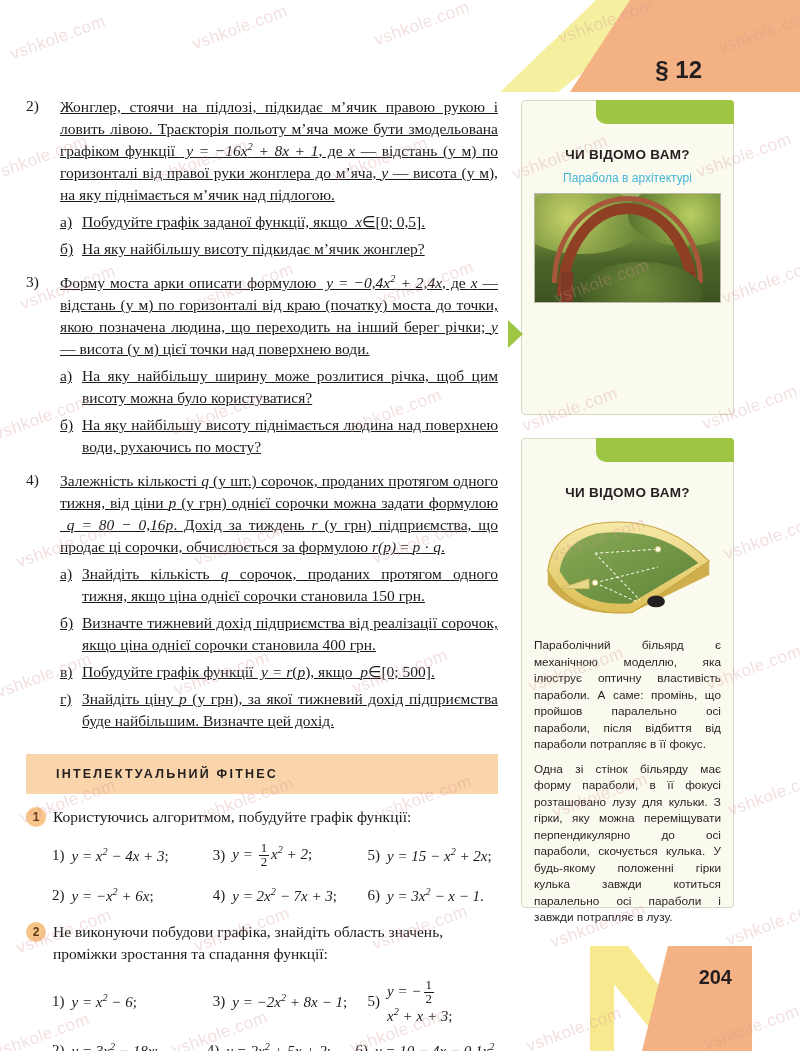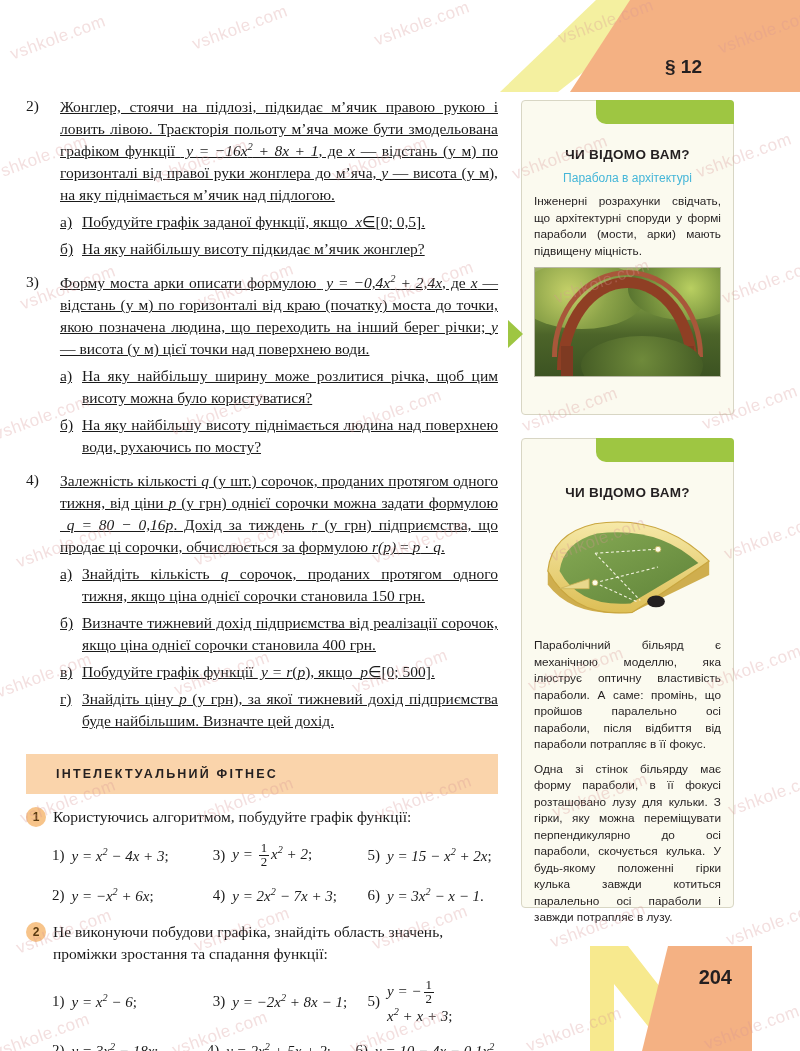--- a/index.html
+++ b/index.html
@@ -46,21 +46,21 @@
     position: absolute;
     top: 0; left: 0;
     width: 300px; height: 92px;
     background: #f4b183;
     z-index: 3;
   }
   .hdr-section {
     position: absolute;
     z-index: 6;
     font-family: "Liberation Sans", sans-serif;
-    font-size: 19px;
+    font-size: 24px;
     font-weight: bold;
     color: #231f20;
     right: 98px;
     top: 56px;
   }
 
   
   .ftr-yellow {
     position: absolute;
     z-index: 2;
@@ -498,21 +498,20 @@
 
   </div>
 
   <div class="sidebar">
 
     <div class="panel" style="margin-top:100px; height:315px;">
       <div class="panel-tab"></div>
       <div class="panel-inner">
         <div class="panel-title">ЧИ ВІДОМО ВАМ?</div>
         <div class="panel-subtitle">Парабола в архітектурі</div>
-        <div class="panel-text">Інженерні розрахунки свідчать, що архітектурні споруди у формі параболи (мости, арки) мають підвищену міцність.</div>
         <div class="photo-bridge">
           <div class="foliage-a"></div>
           <div class="foliage-b"></div>
           <div class="arch-outer"></div>
           <div class="arch-rail"></div>
           <div class="pier-l"></div>
           <div class="pier-r"></div>
           <div class="foliage-c"></div>
         </div>
       </div>

